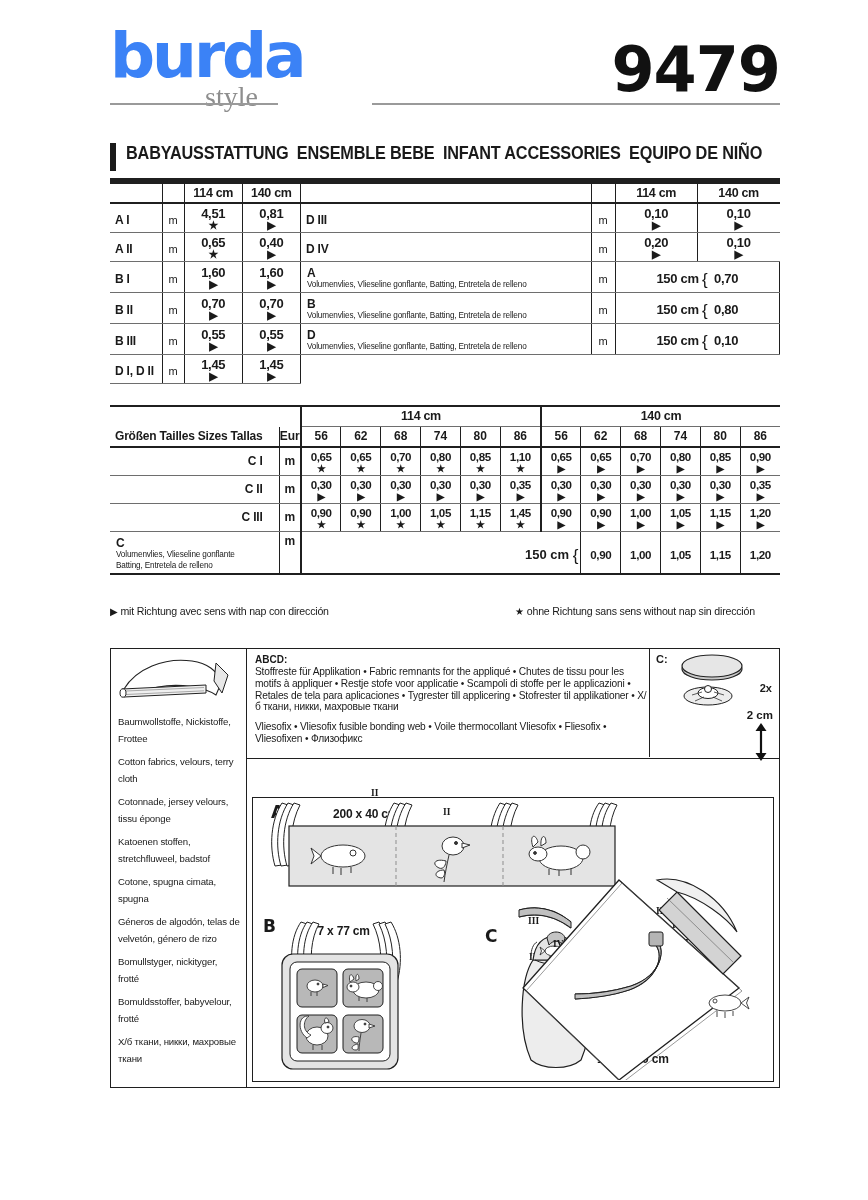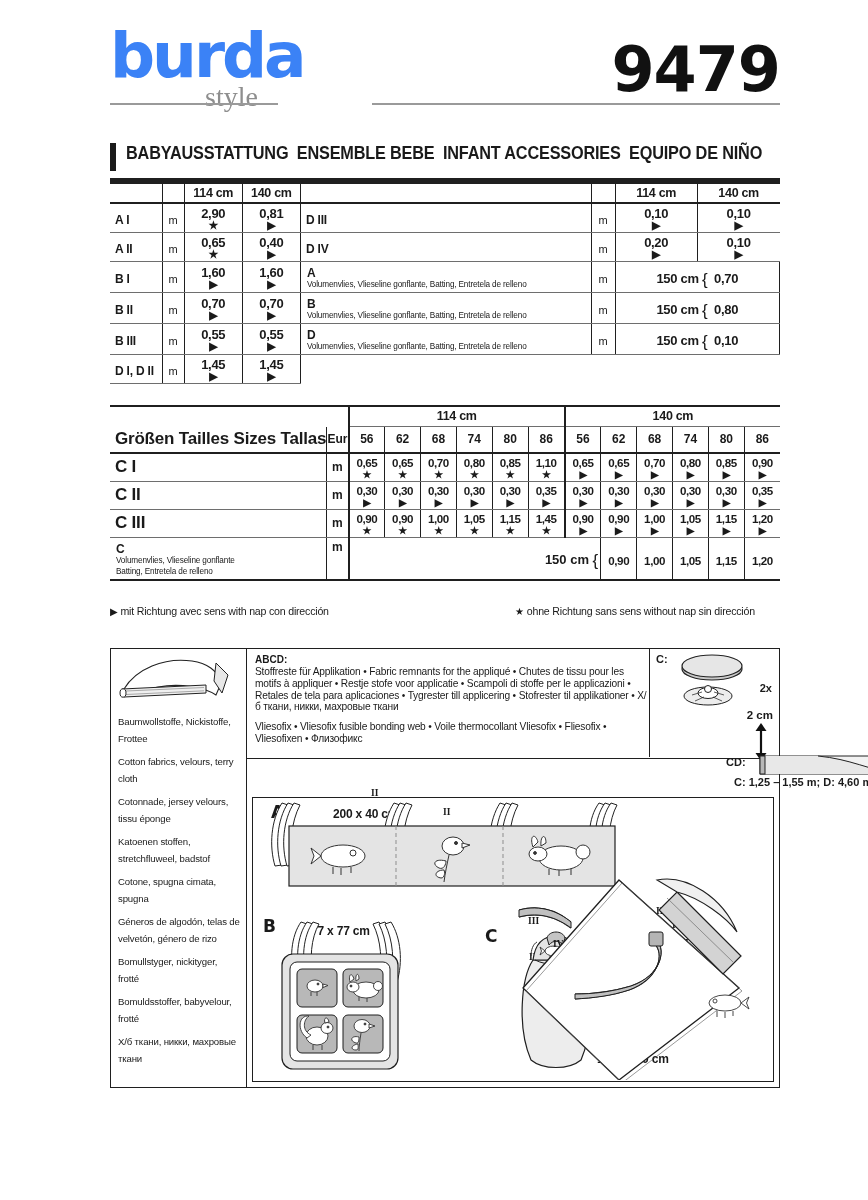--- a/index.html
+++ b/index.html
@@ -188,25 +188,26 @@
   table.size-table td.thickb { border-bottom: 2.5px solid #1f1f1f; }
   table.size-table td.thickr { border-right: 2.5px solid #1f1f1f; }
   .width-head {
     text-align: center;
     font-size: 12.5px;
     font-weight: bold;
     padding: 2px 0 3px 0;
     letter-spacing: -0.3px;
   }
   .sizes-row-label {
-    font-size: 17px;
-    font-weight: bold;
-    padding: 2px 0 3px 5px;
+    font-size: 12px;
+    font-weight: bold;
+    padding: 2px 16px 3px 5px;
     white-space: nowrap;
     letter-spacing: -0.2px;
+    text-align: right;
   }
   .sz {
     text-align: center;
     font-size: 12px;
     font-weight: bold;
     padding: 2px 0 3px 0;
   }
   .szval {
     text-align: center;
     font-size: 11.6px;
@@ -410,21 +411,21 @@
         <td class="c-head">140 cm</td>
         <td></td>
         <td></td>
         <td class="c-head">114 cm</td>
         <td class="c-head nb">140 cm</td>
       </tr>
 
       <tr>
         <td class="c-label">A I</td>
         <td class="c-unit">m</td>
-        <td class="c-val"><span>2,90</span><span class="mark">★</span></td>
+        <td class="c-val"><span>4,51</span><span class="mark">★</span></td>
         <td class="c-val"><span>0,81</span><span class="mark">▶</span></td>
         <td class="c-label">D III</td>
         <td class="c-unit">m</td>
         <td class="c-val"><span>0,10</span><span class="mark">▶</span></td>
         <td class="c-val nb"><span>0,10</span><span class="mark">▶</span></td>
       </tr>
 
       <tr>
         <td class="c-label">A II</td>
         <td class="c-unit">m</td>
@@ -648,30 +649,20 @@
           <ellipse cx="44" cy="42" rx="10" ry="5.5" fill="#ffffff" stroke="#222" stroke-width="1"></ellipse>
           <path d="M38 41 l-10 3 M50 41 l10 3 M40 46 l-9 4 M49 46 l9 4" stroke="#333" stroke-width="0.8" fill="none"></path>
           <circle cx="44" cy="38" r="3.5" fill="#fff" stroke="#222" stroke-width="1"></circle>
         </svg>
         <svg width="16" height="40" style="position:absolute;right:10px;top:74px;">
           <line x1="8" y1="4" x2="8" y2="34" stroke="#111" stroke-width="2.2"></line>
           <polygon points="8,0 2.5,8 13.5,8" fill="#111"></polygon>
           <polygon points="8,38 2.5,30 13.5,30" fill="#111"></polygon>
         </svg>
       </div>
-      <div id="cd-row">
-        <div class="cd-lbl">CD:</div>
-        <div class="cd-len">C: 1,25 – 1,55 m; D: 4,60 m</div>
-        <svg width="140" height="26" style="position:absolute;left:375px;top:7px;">
-          <path d="M2 3 L138 3 L138 21 L2 21 Z" fill="#f2f2f2" stroke="#222" stroke-width="1"></path>
-          <path d="M2 3 L60 3 C90 5, 110 16, 138 21 L2 21 Z" fill="#e8e8e8" stroke="none"></path>
-          <path d="M60 3 C92 6, 112 17, 138 21" stroke="#222" stroke-width="1" fill="none"></path>
-          <rect x="2" y="3" width="5" height="18" fill="#b8b8b8" stroke="#222" stroke-width="1"></rect>
-        </svg>
-      </div>
     </div>
 
     <div id="illus-area">
       <div id="illus-inner">
 
         <div class="view-letter" style="left:18px; top:4px;">A</div>
         <div class="dim-lbl" style="left:80px; top:9px;">200 x 40 cm</div>
         <span class="rn" style="left:190px; top:9px;">II</span>
         <span class="rn" style="left:124px; top:36px;">I</span>
 

